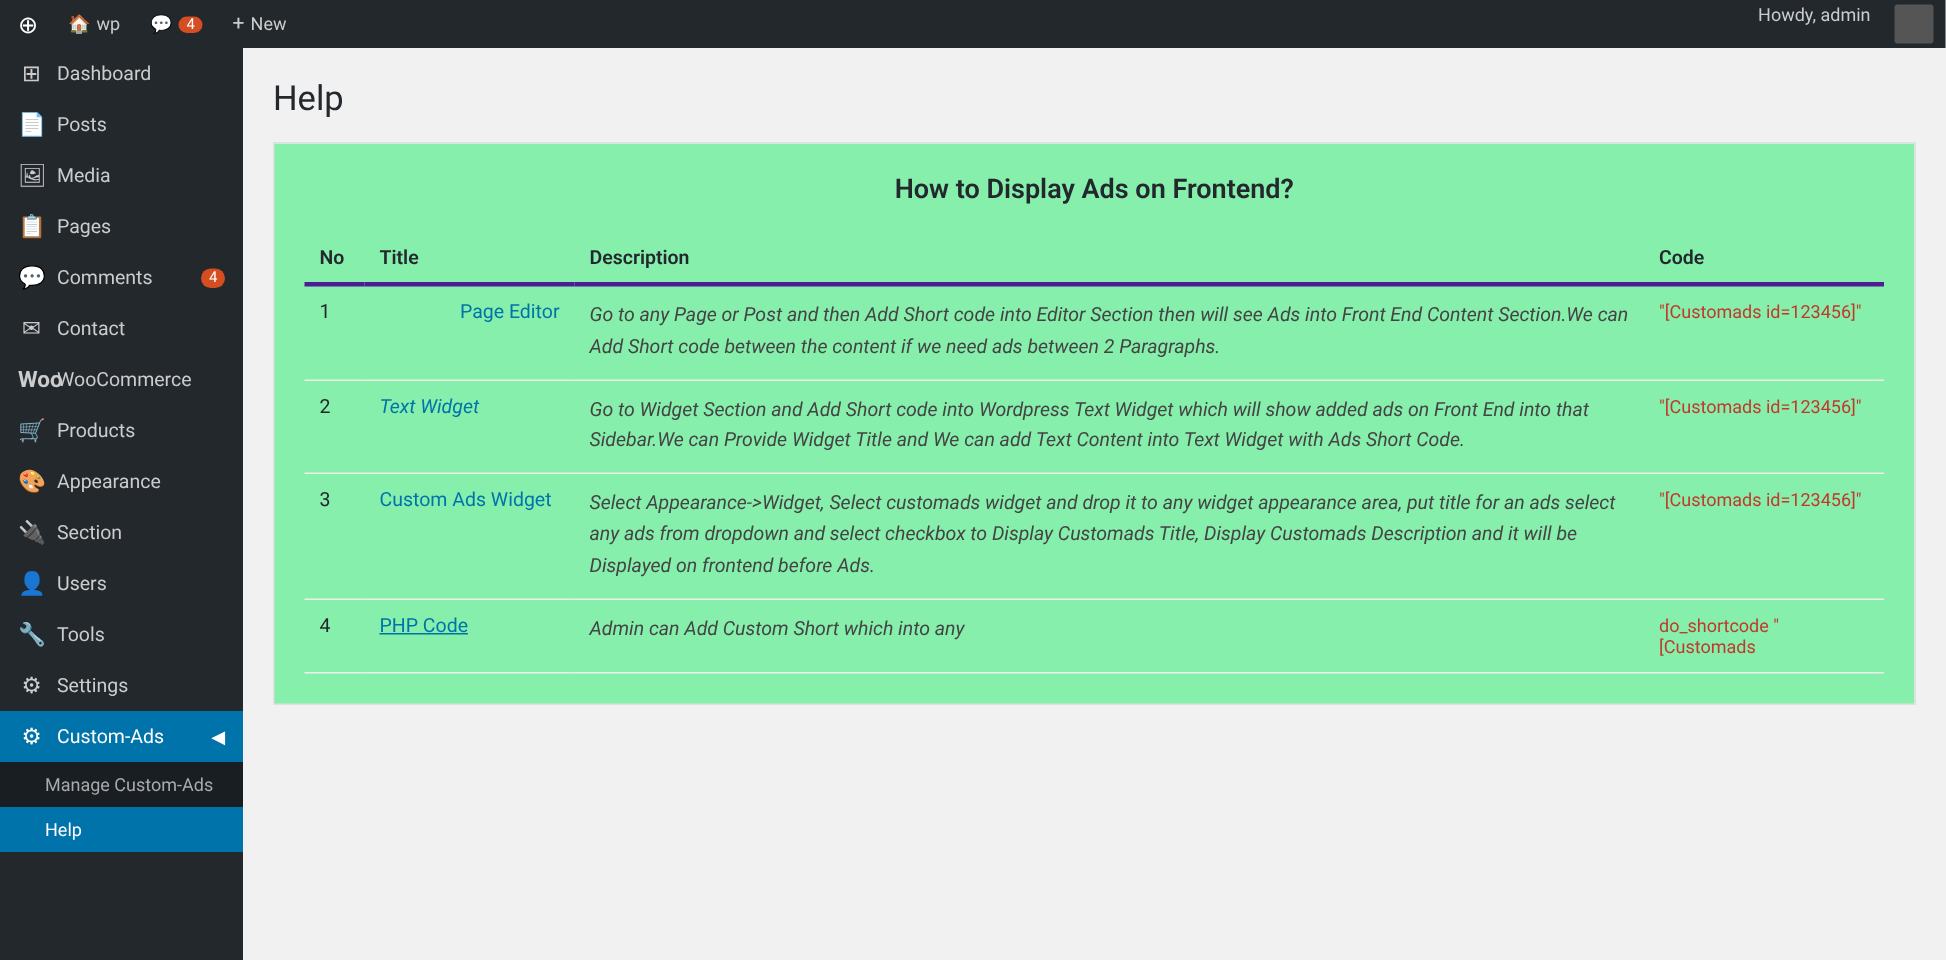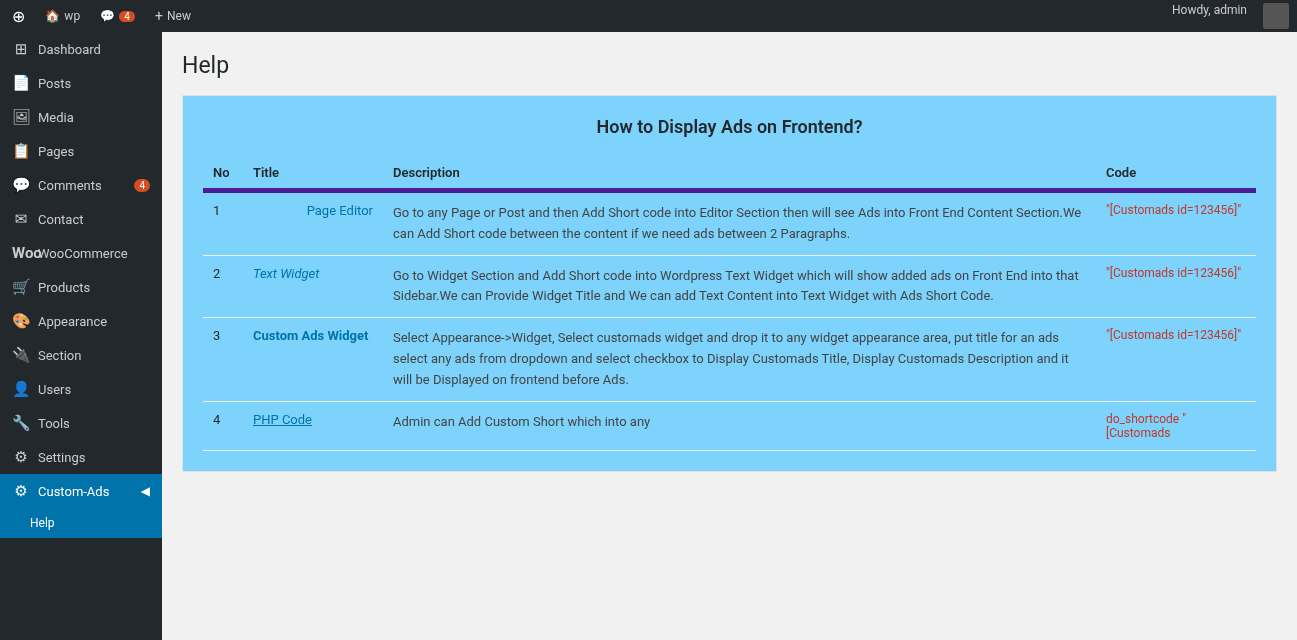--- a/index.html
+++ b/index.html
@@ -93,55 +93,55 @@
       padding: 20px;
       background: #f1f1f1;
     }
     .page-title {
       font-size: 23px;
       font-weight: 400;
       color: #23282d;
       margin-bottom: 16px;
     }
     .help-card {
-      background: #7dd3fc;
+      background: #86efac;
       border: 1px solid #e1e1e1;
       padding: 20px;
     }
     .help-heading {
       text-align: center;
       font-size: 18px;
       font-weight: 600;
       color: #23282d;
       margin-bottom: 20px;
     }
     table {
       width: 100%;
       border-collapse: collapse;
     }
     thead tr {
-      border-bottom: 5px solid #4c1d95;
+      border-bottom: 3px solid #4c1d95;
     }
     th {
       text-align: left;
       padding: 8px 10px;
       font-size: 13px;
       color: #23282d;
       font-weight: 600;
     }
     td {
       padding: 10px 10px;
       vertical-align: top;
       font-size: 13px;
       color: #23282d;
       border-bottom: 1px solid #eee;
     }
     td.no-col { width: 40px; }
     td.title-col { width: 140px; color: #0073aa; }
-    td.desc-col { color: #444; line-height: 1.5; }
+    td.desc-col { color: #444; line-height: 1.5; font-style: italic; }
     td.code-col { color: #c0392b; width: 160px; font-size: 12px; }
   </style>
 </head>
 <body>
 
 <div class="admin-bar">
   <div class="admin-bar-item">
     <span style="font-size:16px;color:#fff;">⊕</span>
   </div>
   <div class="admin-bar-item">
@@ -217,20 +217,23 @@
     <div class="sidebar-item">
       <span class="icon">⚙</span>
       <span>Settings</span>
     </div>
     <div class="sidebar-item active">
       <span class="icon">⚙</span>
       <span>Custom-Ads</span>
       <span style="margin-left:auto;color:#fff;font-size:12px;">◀</span>
     </div>
     <div class="sidebar-submenu">
+      <div class="sidebar-item">
+        <span>Manage Custom-Ads</span>
+      </div>
       <div class="sidebar-item active-sub" style="color:#fff;background:#0073aa;">
         <span>Help</span>
       </div>
     </div>
   </div>
 
   <div class="main-content">
     <h1 class="page-title">Help</h1>
 
     <div class="help-card">
@@ -253,21 +256,21 @@
               <td class="code-col" style="color: rgb(192, 57, 43); font-size: 12px;">"[Customads id=123456]"</td>
             </tr>
             <tr>
               <td class="no-col">2</td>
               <td class="title-col" style="color: rgb(0, 115, 170); cursor: pointer; font-style: italic;">Text Widget</td>
               <td class="desc-col" style="line-height: 1.6;">Go to Widget Section and Add Short code into Wordpress Text Widget which will show added ads on Front End into that Sidebar.We can Provide Widget Title and We can add Text Content into Text Widget with Ads Short Code.</td>
               <td class="code-col" style="color: rgb(192, 57, 43); font-size: 12px;">"[Customads id=123456]"</td>
             </tr>
             <tr>
               <td class="no-col">3</td>
-              <td class="title-col" style="color: rgb(0, 115, 170); cursor: pointer; font-weight: bold;">Custom Ads Widget</td>
+              <td class="title-col" style="color: rgb(0, 115, 170); cursor: pointer;">Custom Ads Widget</td>
               <td class="desc-col" style="line-height: 1.6;">Select Appearance-&gt;Widget, Select customads widget and drop it to any widget appearance area, put title for an ads select any ads from dropdown and select checkbox to Display Customads Title, Display Customads Description and it will be Displayed on frontend before Ads.</td>
               <td class="code-col" style="color: rgb(192, 57, 43); font-size: 12px;">"[Customads id=123456]"</td>
             </tr>
             <tr>
               <td class="no-col">4</td>
               <td class="title-col" style="color: rgb(0, 115, 170); cursor: pointer; text-decoration: underline;">PHP Code</td>
               <td class="desc-col" style="line-height: 1.6;">Admin can Add Custom Short which into any</td>
               <td class="code-col" style="color: rgb(192, 57, 43); font-size: 12px;">do_shortcode "[Customads</td>
             </tr>
           </tbody>

